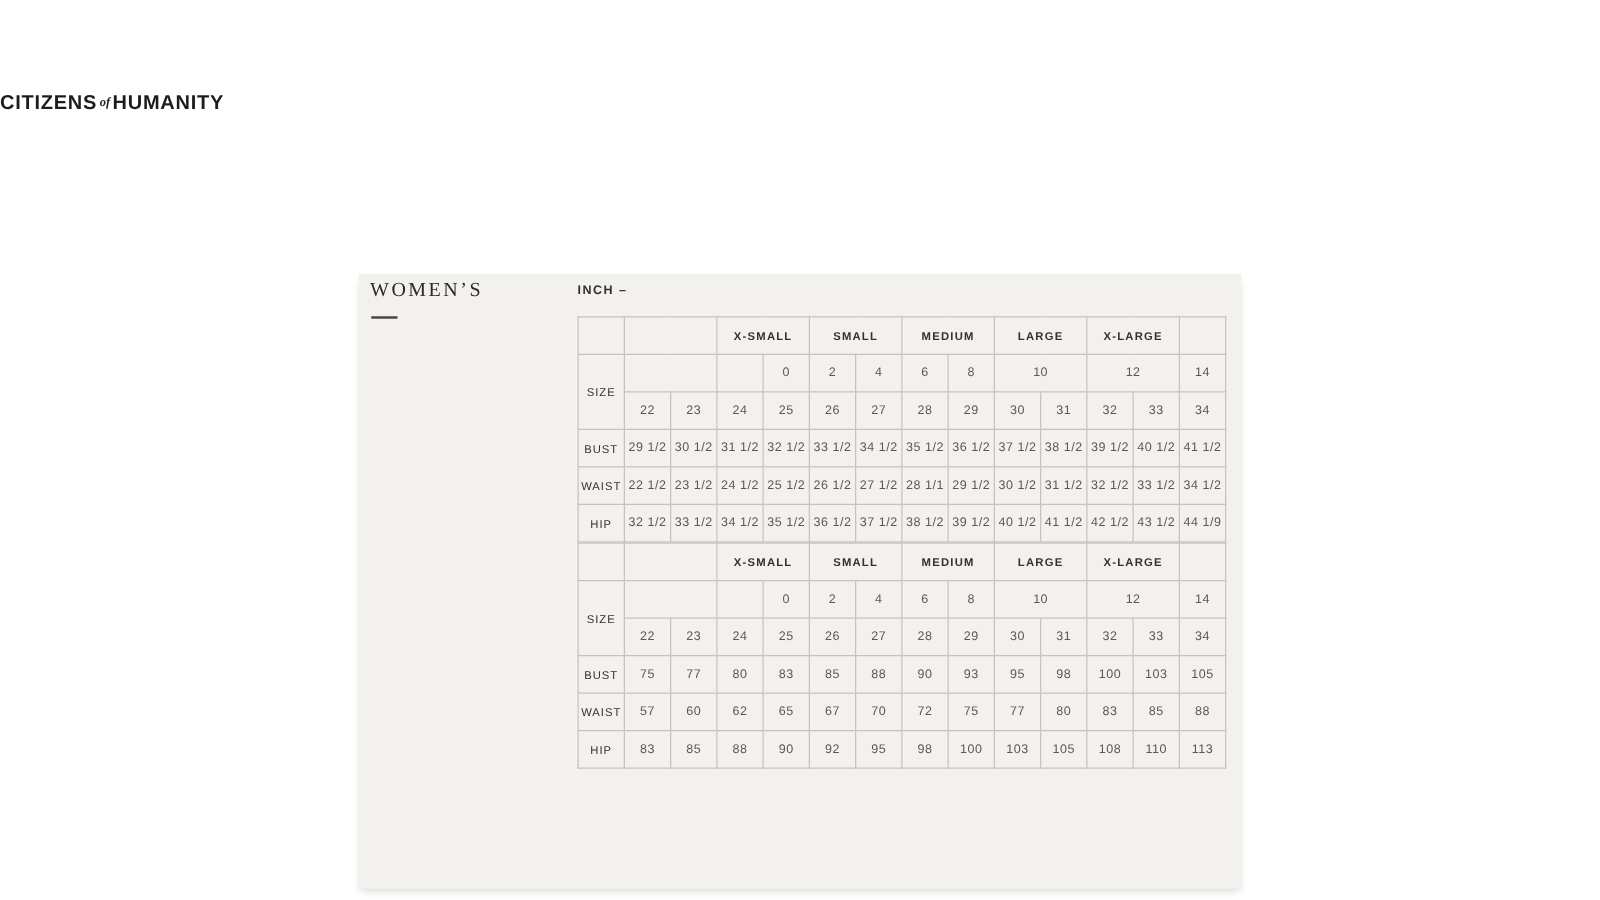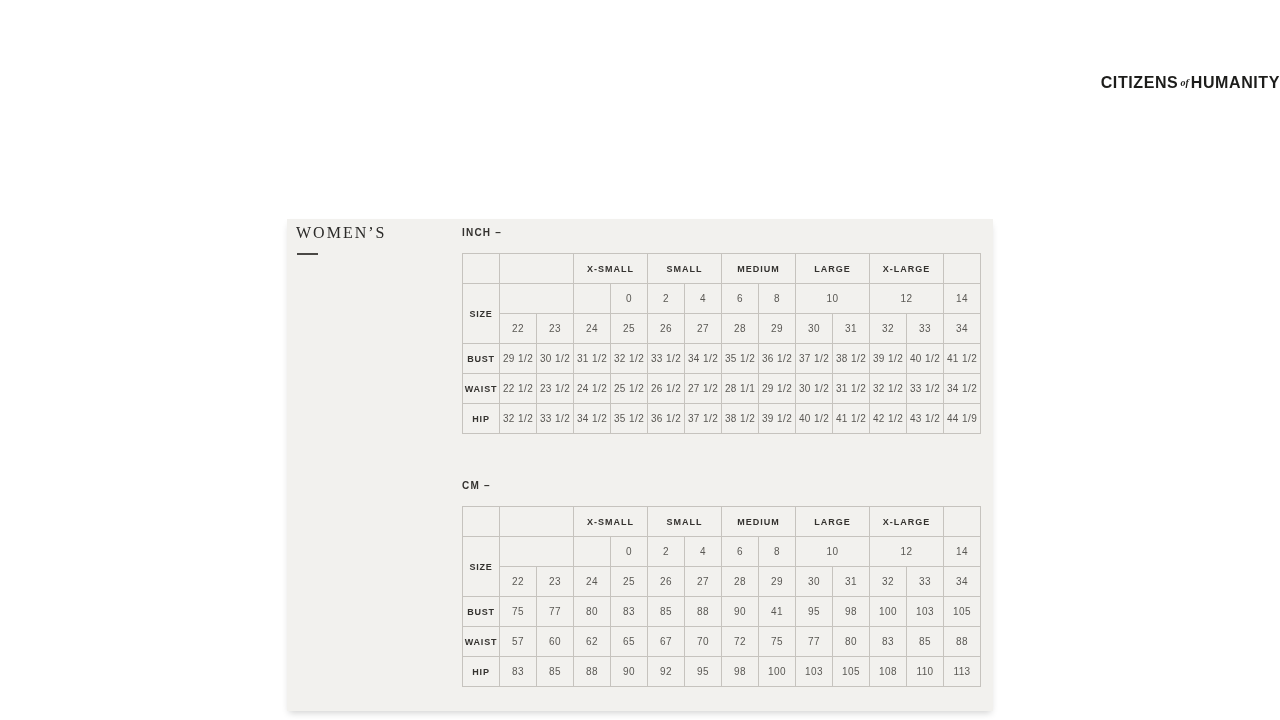--- a/index.html
+++ b/index.html
@@ -7,21 +7,21 @@
     width: 1280px; height: 720px;
     background: #ffffff;
     font-family: "Liberation Sans", sans-serif;
     overflow: hidden;
     position: relative;
   }
   
   .logo-bar {
     position: absolute;
     top: 74px; left: 0; width: 100%;
-    text-align: right;
+    text-align: left;
   }
   .logo {
     display: inline-block;
     font-weight: 700;
     font-size: 16px;
     letter-spacing: 0.6px;
     color: #1d1d1b;
     white-space: nowrap;
   }
   .logo .of {
@@ -88,21 +88,21 @@
     padding: 0 1px;
   }
   table.size-table td.grp {
     font-size: 9px;
     font-weight: 700;
     letter-spacing: 1px;
     color: #34322f;
   }
   table.size-table td.lbl {
     font-size: 9px;
-    font-weight: 700;
+    font-weight: 400;
     letter-spacing: 0.8px;
     color: #34322f;
   }
 </style>
 </head>
 <body>
 
 <div class="logo-bar">
   <div class="logo"><span>CITIZENS</span><span class="of">of</span><span>HUMANITY</span></div>
 </div>
@@ -213,21 +213,20 @@
             <td>39 1/2</td>
             <td>40 1/2</td>
             <td>41 1/2</td>
             <td>42 1/2</td>
             <td>43 1/2</td>
             <td>44 1/9</td>
           </tr>
         </tbody>
       </table>
 
-    <div class="unit-label cm">CM –</div>
     <table class="size-table">
         <colgroup>
           <col style="width:37px">
           <col style="width:37px">
           <col style="width:37px">
           <col style="width:37px">
           <col style="width:37px">
           <col style="width:37px">
           <col style="width:37px">
           <col style="width:37px">
@@ -279,21 +278,21 @@
           </tr>
           <tr>
             <td class="lbl">BUST</td>
             <td>75</td>
             <td>77</td>
             <td>80</td>
             <td>83</td>
             <td>85</td>
             <td>88</td>
             <td>90</td>
-            <td>41</td>
+            <td>93</td>
             <td>95</td>
             <td>98</td>
             <td>100</td>
             <td>103</td>
             <td>105</td>
           </tr>
           <tr>
             <td class="lbl">WAIST</td>
             <td>57</td>
             <td>60</td>

